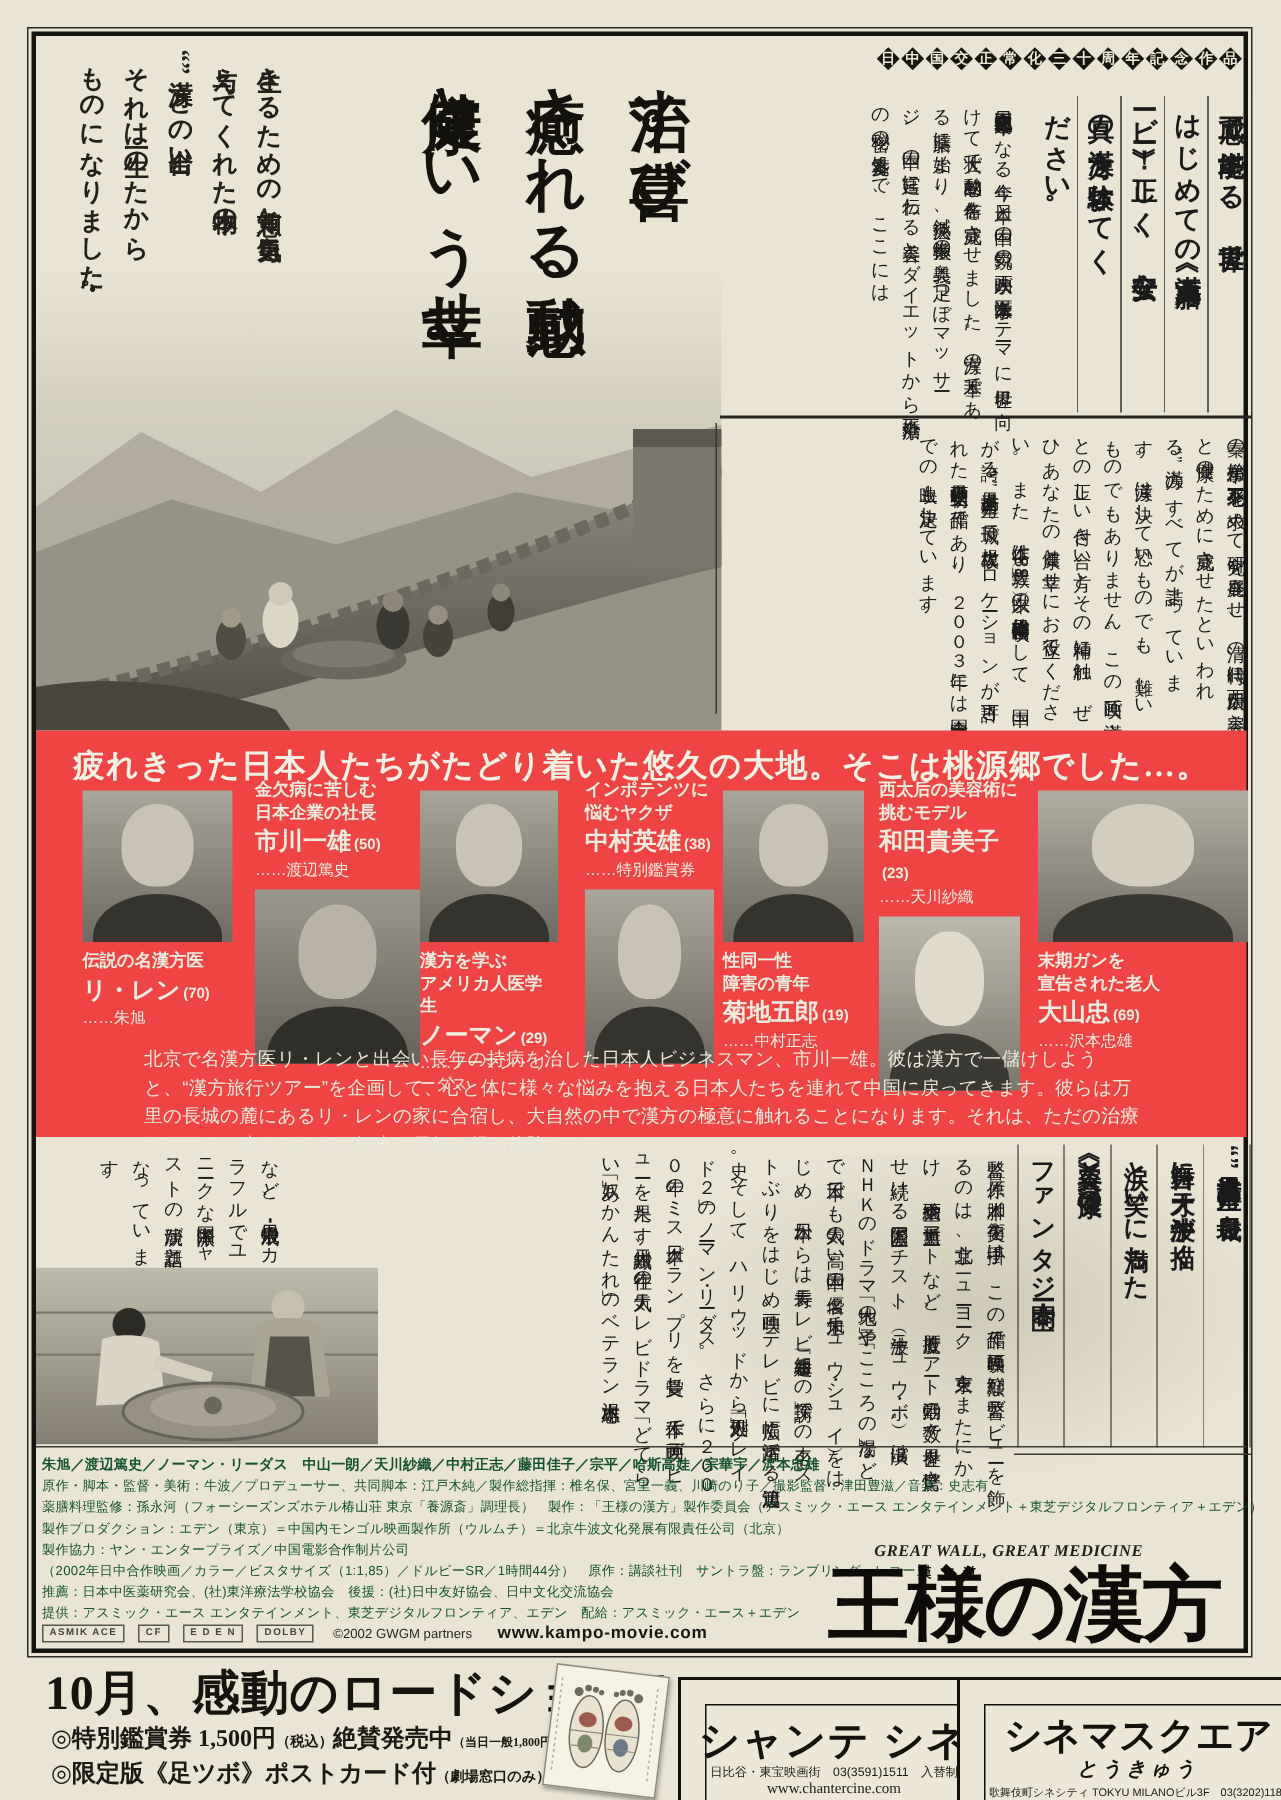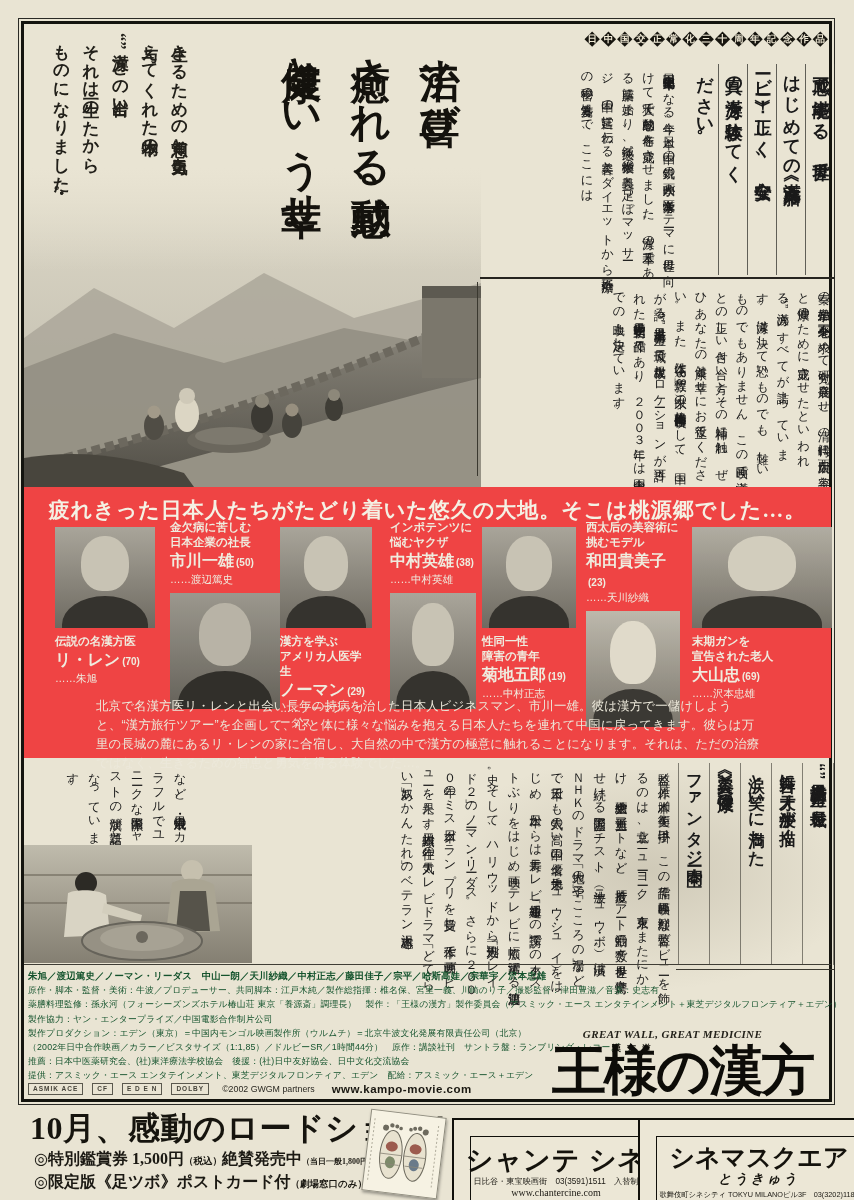--- a/index.html
+++ b/index.html
@@ -224,21 +224,21 @@
       <div class="cast-actor">……ノーマン・リーダス</div>
     </div>
     <div class="cast-photo"></div>
   </div>
 
   <div class="cast-cell c3 cap-top">
     <div class="cast-caption">
       <div class="cast-role">インポテンツに
 悩むヤクザ</div>
       <div class="cast-name-line"><span class="cast-name">中村英雄</span><span class="cast-age">(38)</span></div>
-      <div class="cast-actor">……中村英雄</div>
+      <div class="cast-actor">……特別鑑賞券</div>
     </div>
     <div class="cast-photo"></div>
   </div>
 
   <div class="cast-cell c4 ph-top">
     <div class="cast-caption">
       <div class="cast-role">性同一性
 障害の青年</div>
       <div class="cast-name-line"><span class="cast-name">菊地五郎</span><span class="cast-age">(19)</span></div>
       <div class="cast-actor">……中村正志</div>
@@ -303,22 +303,22 @@
       <circle cx="118" cy="92" r="6" fill="#6b675d"></circle>
     </svg>
   </div>
 
   <div class="credits-rule"></div>
 
   <div class="credits">
       <div class="credit-line line1">朱旭／渡辺篤史／ノーマン・リーダス　中山一朗／天川紗織／中村正志／藤田佳子／宗平／哈斯高娃／宗華宇／沢本忠雄</div>
       <div class="credit-line">原作・脚本・監督・美術：牛波／プロデューサー、共同脚本：江戸木純／製作総指揮：椎名保、宮里一義、川崎のり子／撮影監督：津田豊滋／音楽：史志有</div>
       <div class="credit-line">薬膳料理監修：孫永河（フォーシーズンズホテル椿山荘 東京「養源斎」調理長）　製作：「王様の漢方」製作委員会（アスミック・エース エンタテインメント＋東芝デジタルフロンティア＋エデン）</div>
+      <div class="credit-line">製作プロダクション：エデン（東京）＝中国内モンゴル映画製作所（ウルムチ）＝北京牛波文化発展有限責任公司（北京）</div>
       <div class="credit-line">製作協力：ヤン・エンタープライズ／中国電影合作制片公司</div>
-      <div class="credit-line">製作プロダクション：エデン（東京）＝中国内モンゴル映画製作所（ウルムチ）＝北京牛波文化発展有限責任公司（北京）</div>
       <div class="credit-line">（2002年日中合作映画／カラー／ビスタサイズ（1:1,85）／ドルビーSR／1時間44分）　原作：講談社刊　サントラ盤：ランブリング・レコーズ</div>
       <div class="credit-line">推薦：日本中医薬研究会、(社)東洋療法学校協会　後援：(社)日中友好協会、日中文化交流協会</div>
       <div class="credit-line">提供：アスミック・エース エンタテインメント、東芝デジタルフロンティア、エデン　配給：アスミック・エース＋エデン</div>
     </div>
   <div class="logos">
       <span class="logo-mark">ASMIK ACE</span>
       <span class="logo-mark">CF</span>
       <span class="logo-mark">E D E N</span>
       <span class="logo-mark">DOLBY</span>
       <span class="copyright">©2002 GWGM partners</span>

